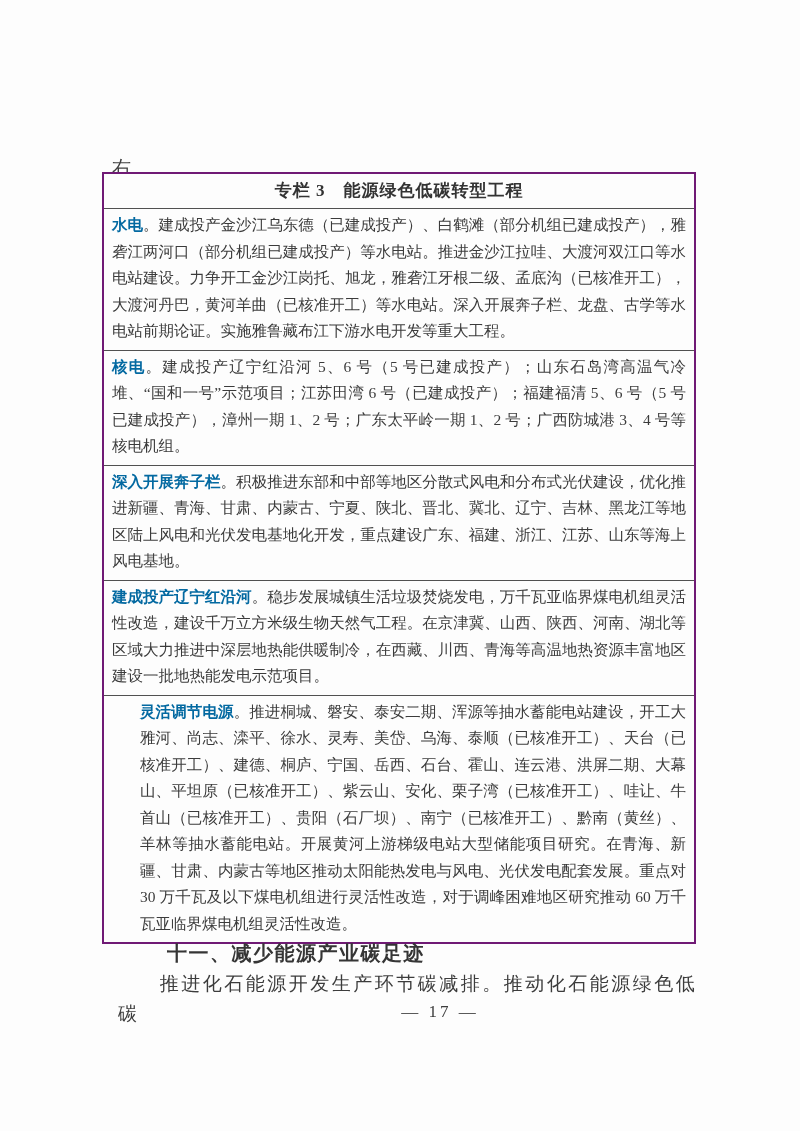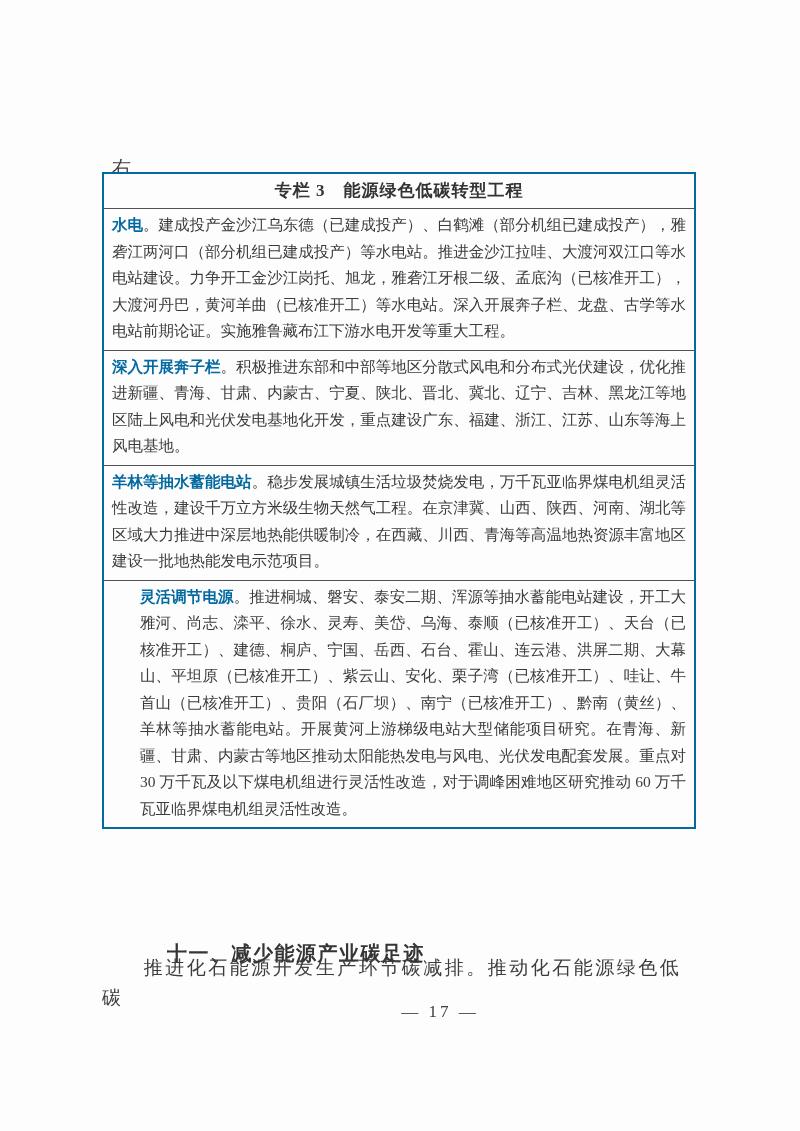--- a/index.html
+++ b/index.html
@@ -23,21 +23,21 @@
     font-size: 19px;
     letter-spacing: 2px;
     color: #3f3f3f;
   }
   .column-box {
     position: absolute;
     left: 102px;
     top: 172px;
     width: 594px;
     box-sizing: border-box;
-    border: 2px solid #0369a1;
+    border: 2px solid #701a75;
     background: #fdfdfd;
   }
   .box-header {
     text-align: center;
     font-weight: 700;
     font-size: 17px;
     color: #333333;
     padding: 5px 0 6px 0;
     border-bottom: 1.5px solid #515151;
     letter-spacing: 1px;
@@ -67,21 +67,21 @@
     font-weight: 700;
     font-size: 20px;
     letter-spacing: 1.5px;
     color: #353535;
   }
   .body-para {
     position: absolute;
     left: 102px;
     top: 953px;
     width: 600px;
-    margin: 0;
+    margin: 16px;
     font-size: 19px;
     line-height: 30px;
     letter-spacing: 2.5px;
     text-indent: 2.2em;
     color: #3c3c3c;
   }
   .page-number {
     position: absolute;
     left: 0;
     top: 1002px;
@@ -100,27 +100,30 @@
 
   <p class="pre-text">右。</p>
 
   <div class="column-box">
     <div class="box-header">专栏 3　能源绿色低碳转型工程</div>
 
     <div class="box-row">
       <span class="row-label">水电</span><span>。建成投产金沙江乌东德（已建成投产）、白鹤滩（部分机组已建成投产），雅砻江两河口（部分机组已建成投产）等水电站。推进金沙江拉哇、大渡河双江口等水电站建设。力争开工金沙江岗托、旭龙，雅砻江牙根二级、孟底沟（已核准开工），大渡河丹巴，黄河羊曲（已核准开工）等水电站。深入开展奔子栏、龙盘、古学等水电站前期论证。实施雅鲁藏布江下游水电开发等重大工程。</span>
     </div>
 
+    <div class="box-row">
+      <span class="row-label">核电</span><span>。建成投产辽宁红沿河 5、6 号（5 号已建成投产）；山东石岛湾高温气冷堆、“国和一号”示范项目；江苏田湾 6 号（已建成投产）；福建福清 5、6 号（5 号已建成投产），漳州一期 1、2 号；广东太平岭一期 1、2 号；广西防城港 3、4 号等核电机组。</span>
+    </div>
 
     <div class="box-row">
       <span class="row-label">深入开展奔子栏</span><span>。积极推进东部和中部等地区分散式风电和分布式光伏建设，优化推进新疆、青海、甘肃、内蒙古、宁夏、陕北、晋北、冀北、辽宁、吉林、黑龙江等地区陆上风电和光伏发电基地化开发，重点建设广东、福建、浙江、江苏、山东等海上风电基地。</span>
     </div>
 
     <div class="box-row">
-      <span class="row-label">羊林等抽水蓄能电站</span><span>。稳步发展城镇生活垃圾焚烧发电，万千瓦亚临界煤电机组灵活性改造，建设千万立方米级生物天然气工程。在京津冀、山西、陕西、河南、湖北等区域大力推进中深层地热能供暖制冷，在西藏、川西、青海等高温地热资源丰富地区建设一批地热能发电示范项目。</span>
+      <span class="row-label">建成投产辽宁红沿河</span><span>。稳步发展城镇生活垃圾焚烧发电，万千瓦亚临界煤电机组灵活性改造，建设千万立方米级生物天然气工程。在京津冀、山西、陕西、河南、湖北等区域大力推进中深层地热能供暖制冷，在西藏、川西、青海等高温地热资源丰富地区建设一批地热能发电示范项目。</span>
     </div>
 
     <div class="box-row">
       <span class="row-label">灵活调节电源</span><span>。推进桐城、磐安、泰安二期、浑源等抽水蓄能电站建设，开工大雅河、尚志、滦平、徐水、灵寿、美岱、乌海、泰顺（已核准开工）、天台（已核准开工）、建德、桐庐、宁国、岳西、石台、霍山、连云港、洪屏二期、大幕山、平坦原（已核准开工）、紫云山、安化、栗子湾（已核准开工）、哇让、牛首山（已核准开工）、贵阳（石厂坝）、南宁（已核准开工）、黔南（黄丝）、羊林等抽水蓄能电站。开展黄河上游梯级电站大型储能项目研究。在青海、新疆、甘肃、内蒙古等地区推动太阳能热发电与风电、光伏发电配套发展。重点对 30 万千瓦及以下煤电机组进行灵活性改造，对于调峰困难地区研究推动 60 万千瓦亚临界煤电机组灵活性改造。</span>
     </div>
   </div>
 
   <h2 class="section-heading">十一、减少能源产业碳足迹</h2>
 
   <p class="body-para">

